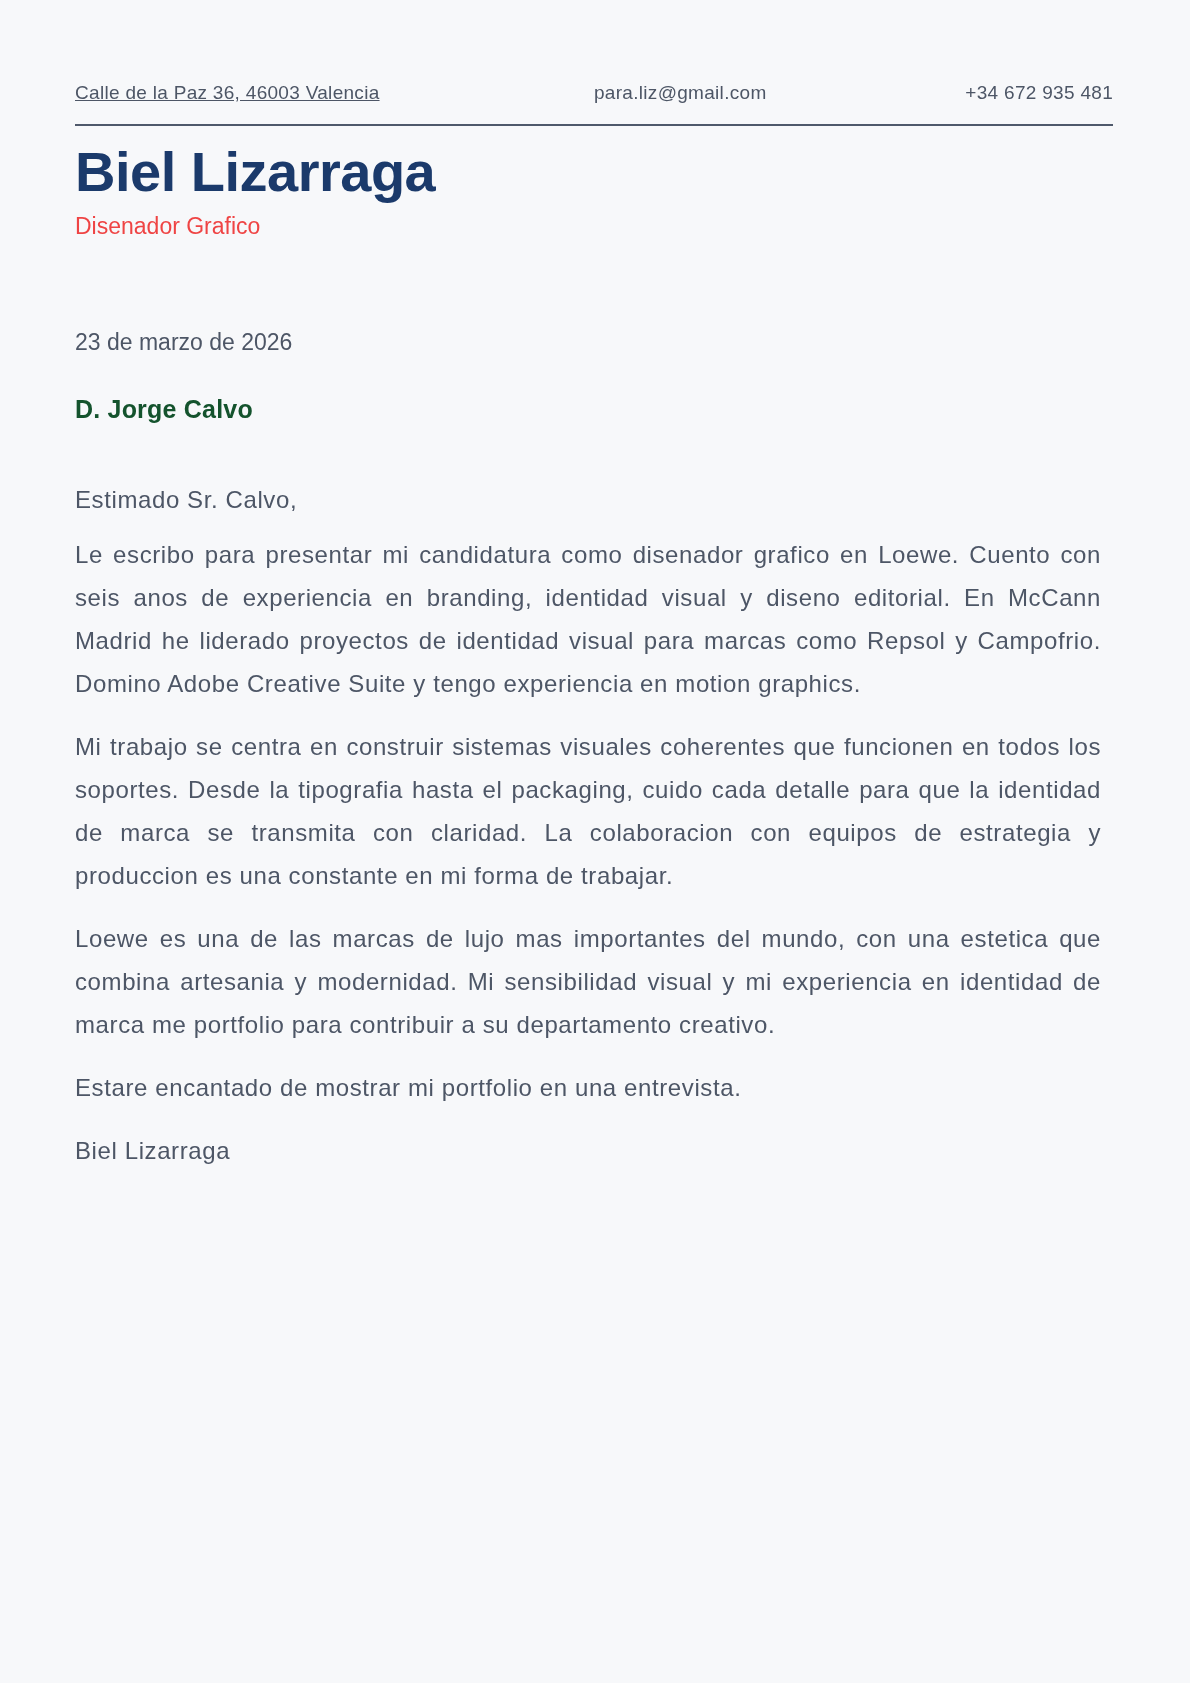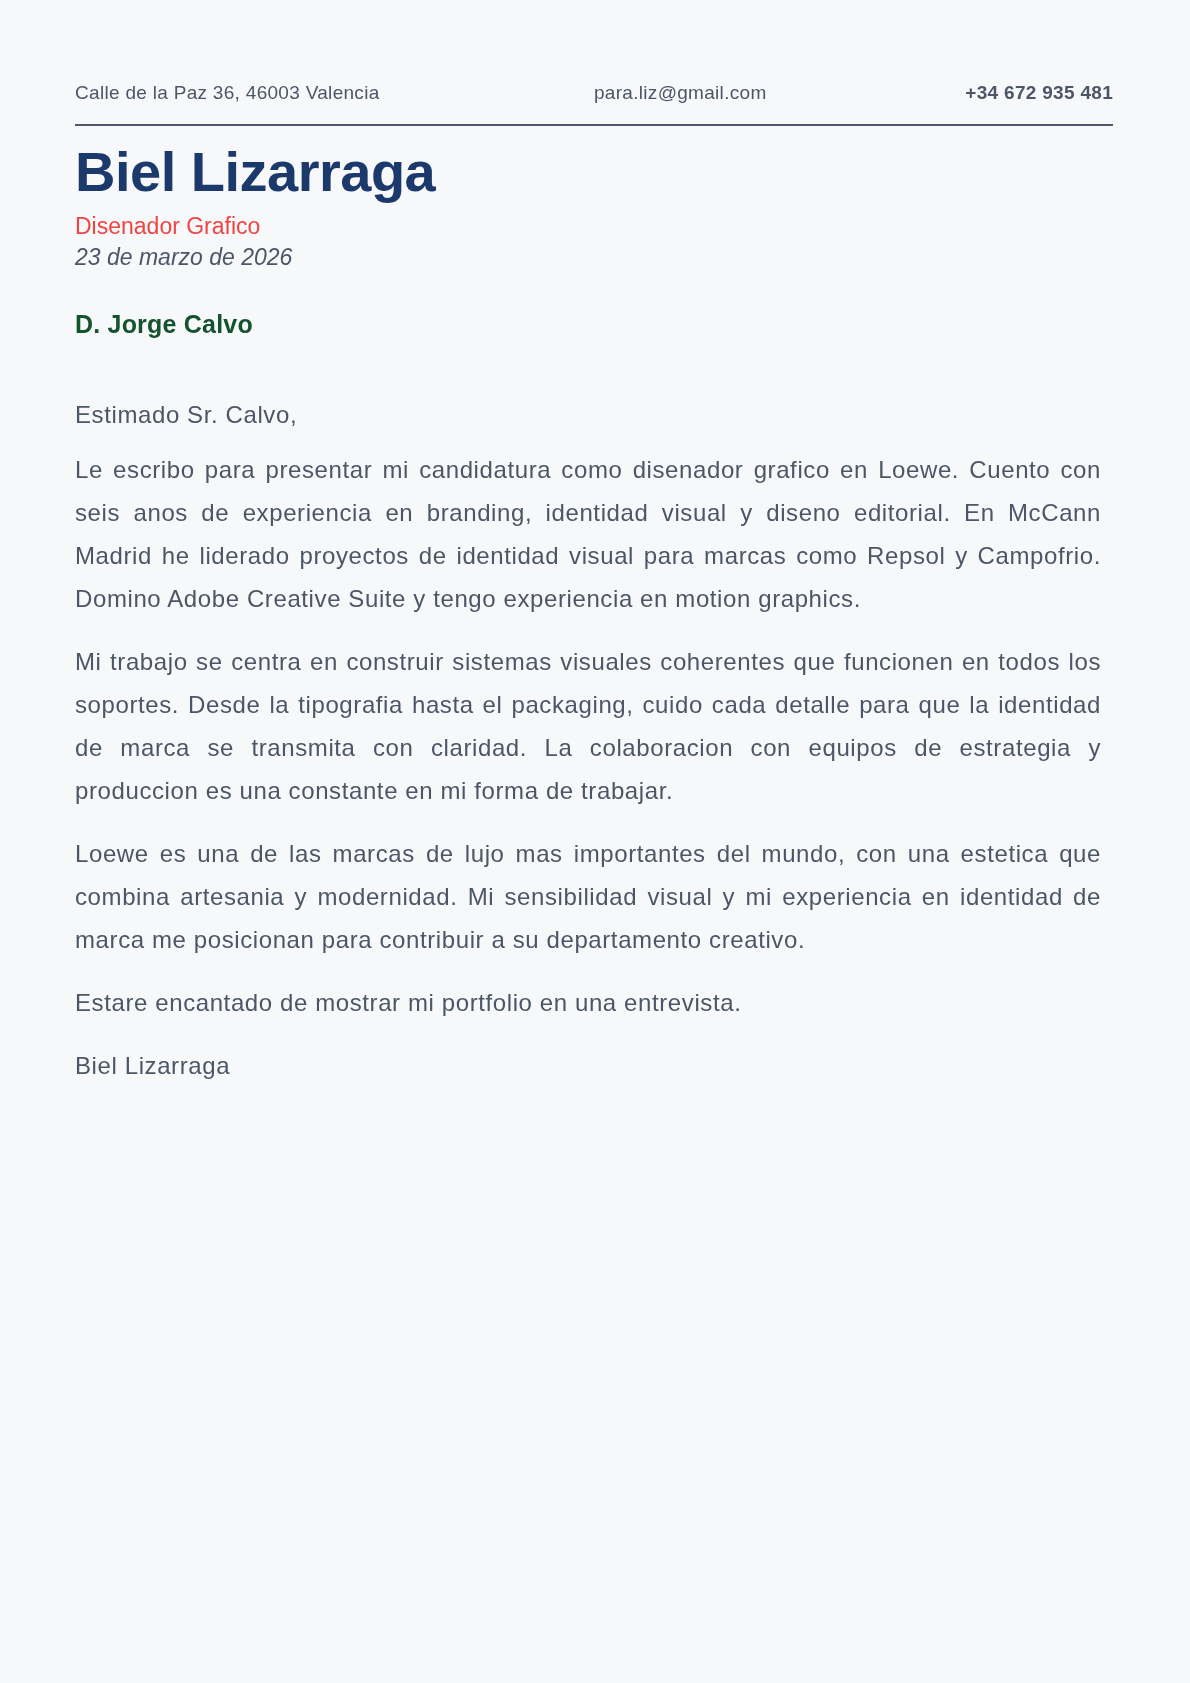--- a/index.html
+++ b/index.html
@@ -23,23 +23,23 @@
   }
   
   .contact-bar {
     display: flex;
     align-items: flex-start;
     font-size: 19px;
     line-height: 27px;
     letter-spacing: 0.3px;
     color: #4d5666;
   }
-  .contact-address { width: 50%; text-align: left; }
+  .contact-address { width: 50%; text-align: left; text-decoration: underline; }
   .contact-email   { flex: 1; text-align: left; }
-  .contact-phone   { text-align: center; white-space: nowrap; font-weight: bold; }
+  .contact-phone   { text-align: center; white-space: nowrap; }
 
   .header-divider {
     margin: 18px 0 0 0;
     border: 0;
     border-top: 2px solid #4f596b;
   }
 
   
   .applicant-name {
     margin: 14px 0 0 0;
@@ -51,23 +51,23 @@
   }
   .applicant-title {
     margin-top: 7px;
     font-size: 23px;
     line-height: 31px;
     color: #ef4444;
   }
 
   
   .letter-date {
+    margin-top: 85px;
     font-size: 23px;
     line-height: 31px;
-    font-style: italic;
   }
   .recipient-name {
     margin-top: 35px;
     font-size: 25px;
     line-height: 33px;
     font-weight: 700;
     color: #14532d;
     letter-spacing: 0.2px;
   }
   .recipient-company {
@@ -112,21 +112,21 @@
   <div class="recipient-name">D. Jorge Calvo</div>
 
 
   <section class="letter-body">
     <p class="greeting">Estimado Sr. Calvo,</p>
 
     <p class="justified">Le escribo para presentar mi candidatura como disenador grafico en Loewe. Cuento con seis anos de experiencia en branding, identidad visual y diseno editorial. En McCann Madrid he liderado proyectos de identidad visual para marcas como Repsol y Campofrio. Domino Adobe Creative Suite y tengo experiencia en motion graphics.</p>
 
     <p class="justified">Mi trabajo se centra en construir sistemas visuales coherentes que funcionen en todos los soportes. Desde la tipografia hasta el packaging, cuido cada detalle para que la identidad de marca se transmita con claridad. La colaboracion con equipos de estrategia y produccion es una constante en mi forma de trabajar.</p>
 
-    <p class="justified">Loewe es una de las marcas de lujo mas importantes del mundo, con una estetica que combina artesania y modernidad. Mi sensibilidad visual y mi experiencia en identidad de marca me posicionan para contribuir a su departamento creativo.</p>
+    <p class="justified">Loewe es una de las marcas de lujo mas importantes del mundo, con una estetica que combina artesania y modernidad. Mi sensibilidad visual y mi experiencia en identidad de marca me portfolio para contribuir a su departamento creativo.</p>
 
     <p>Estare encantado de mostrar mi portfolio en una entrevista.</p>
 
 
     <p>Biel Lizarraga</p>
   </section>
 
 </div>
 
 </body></html>

